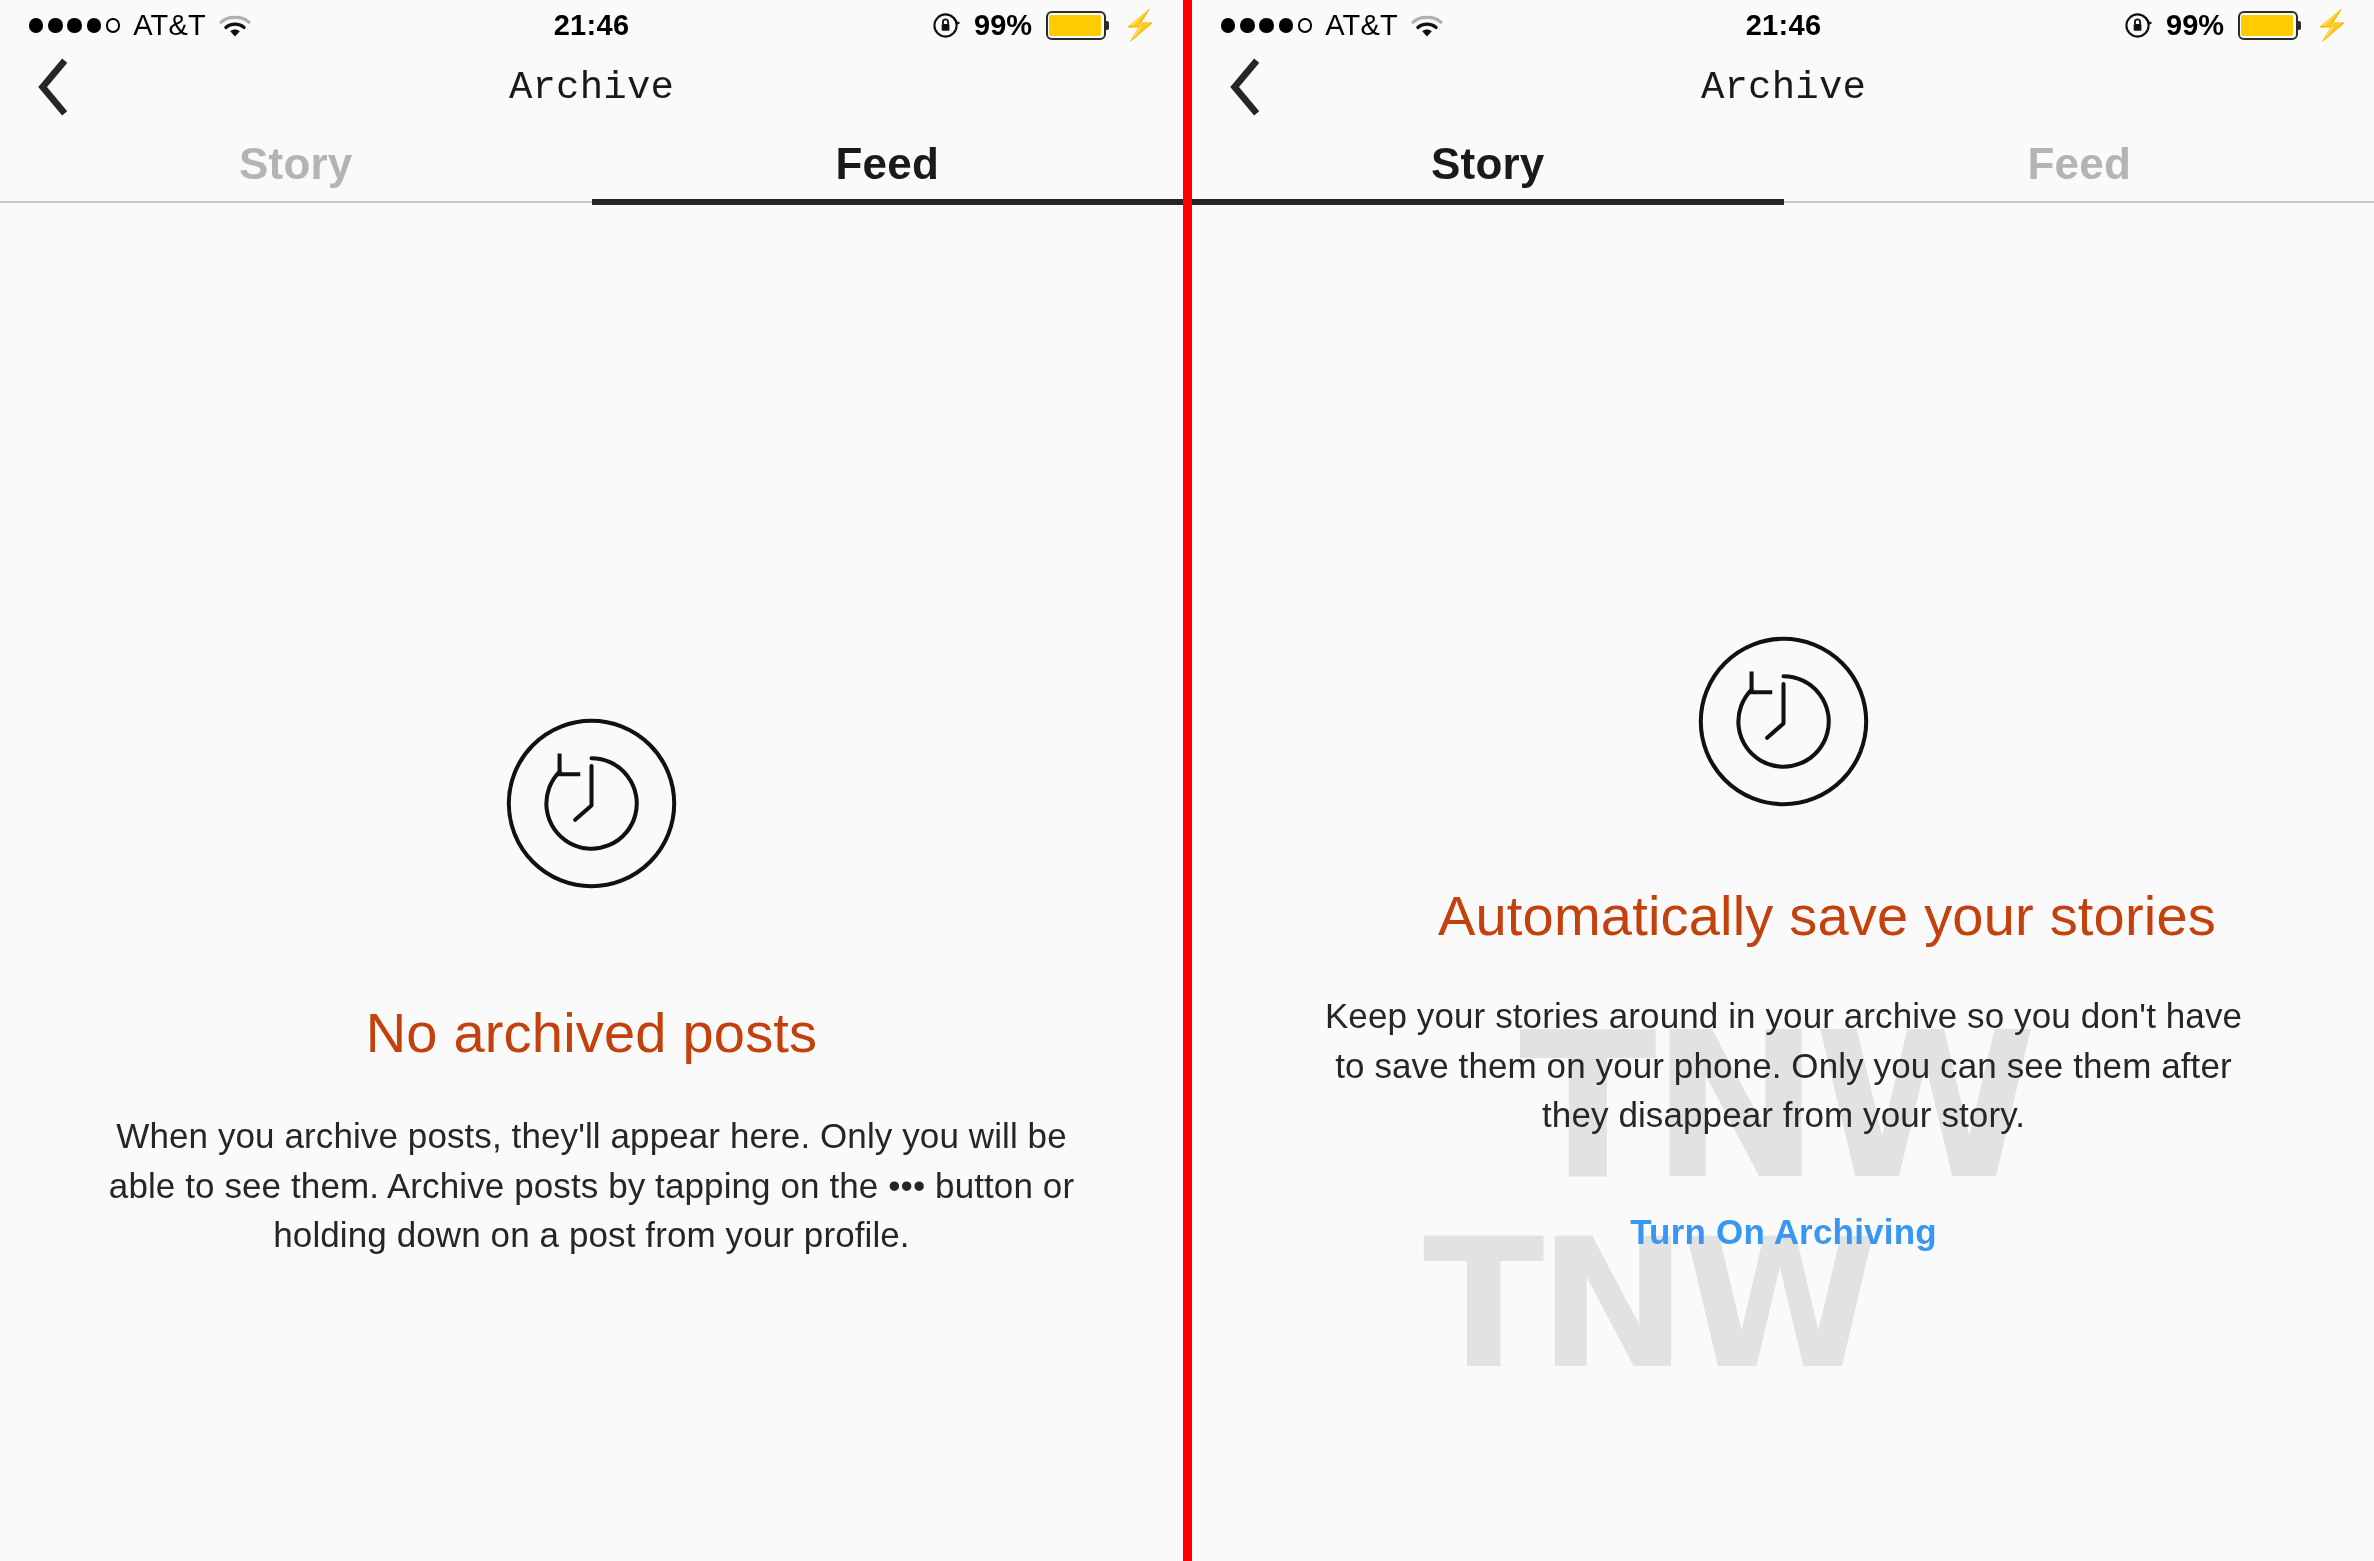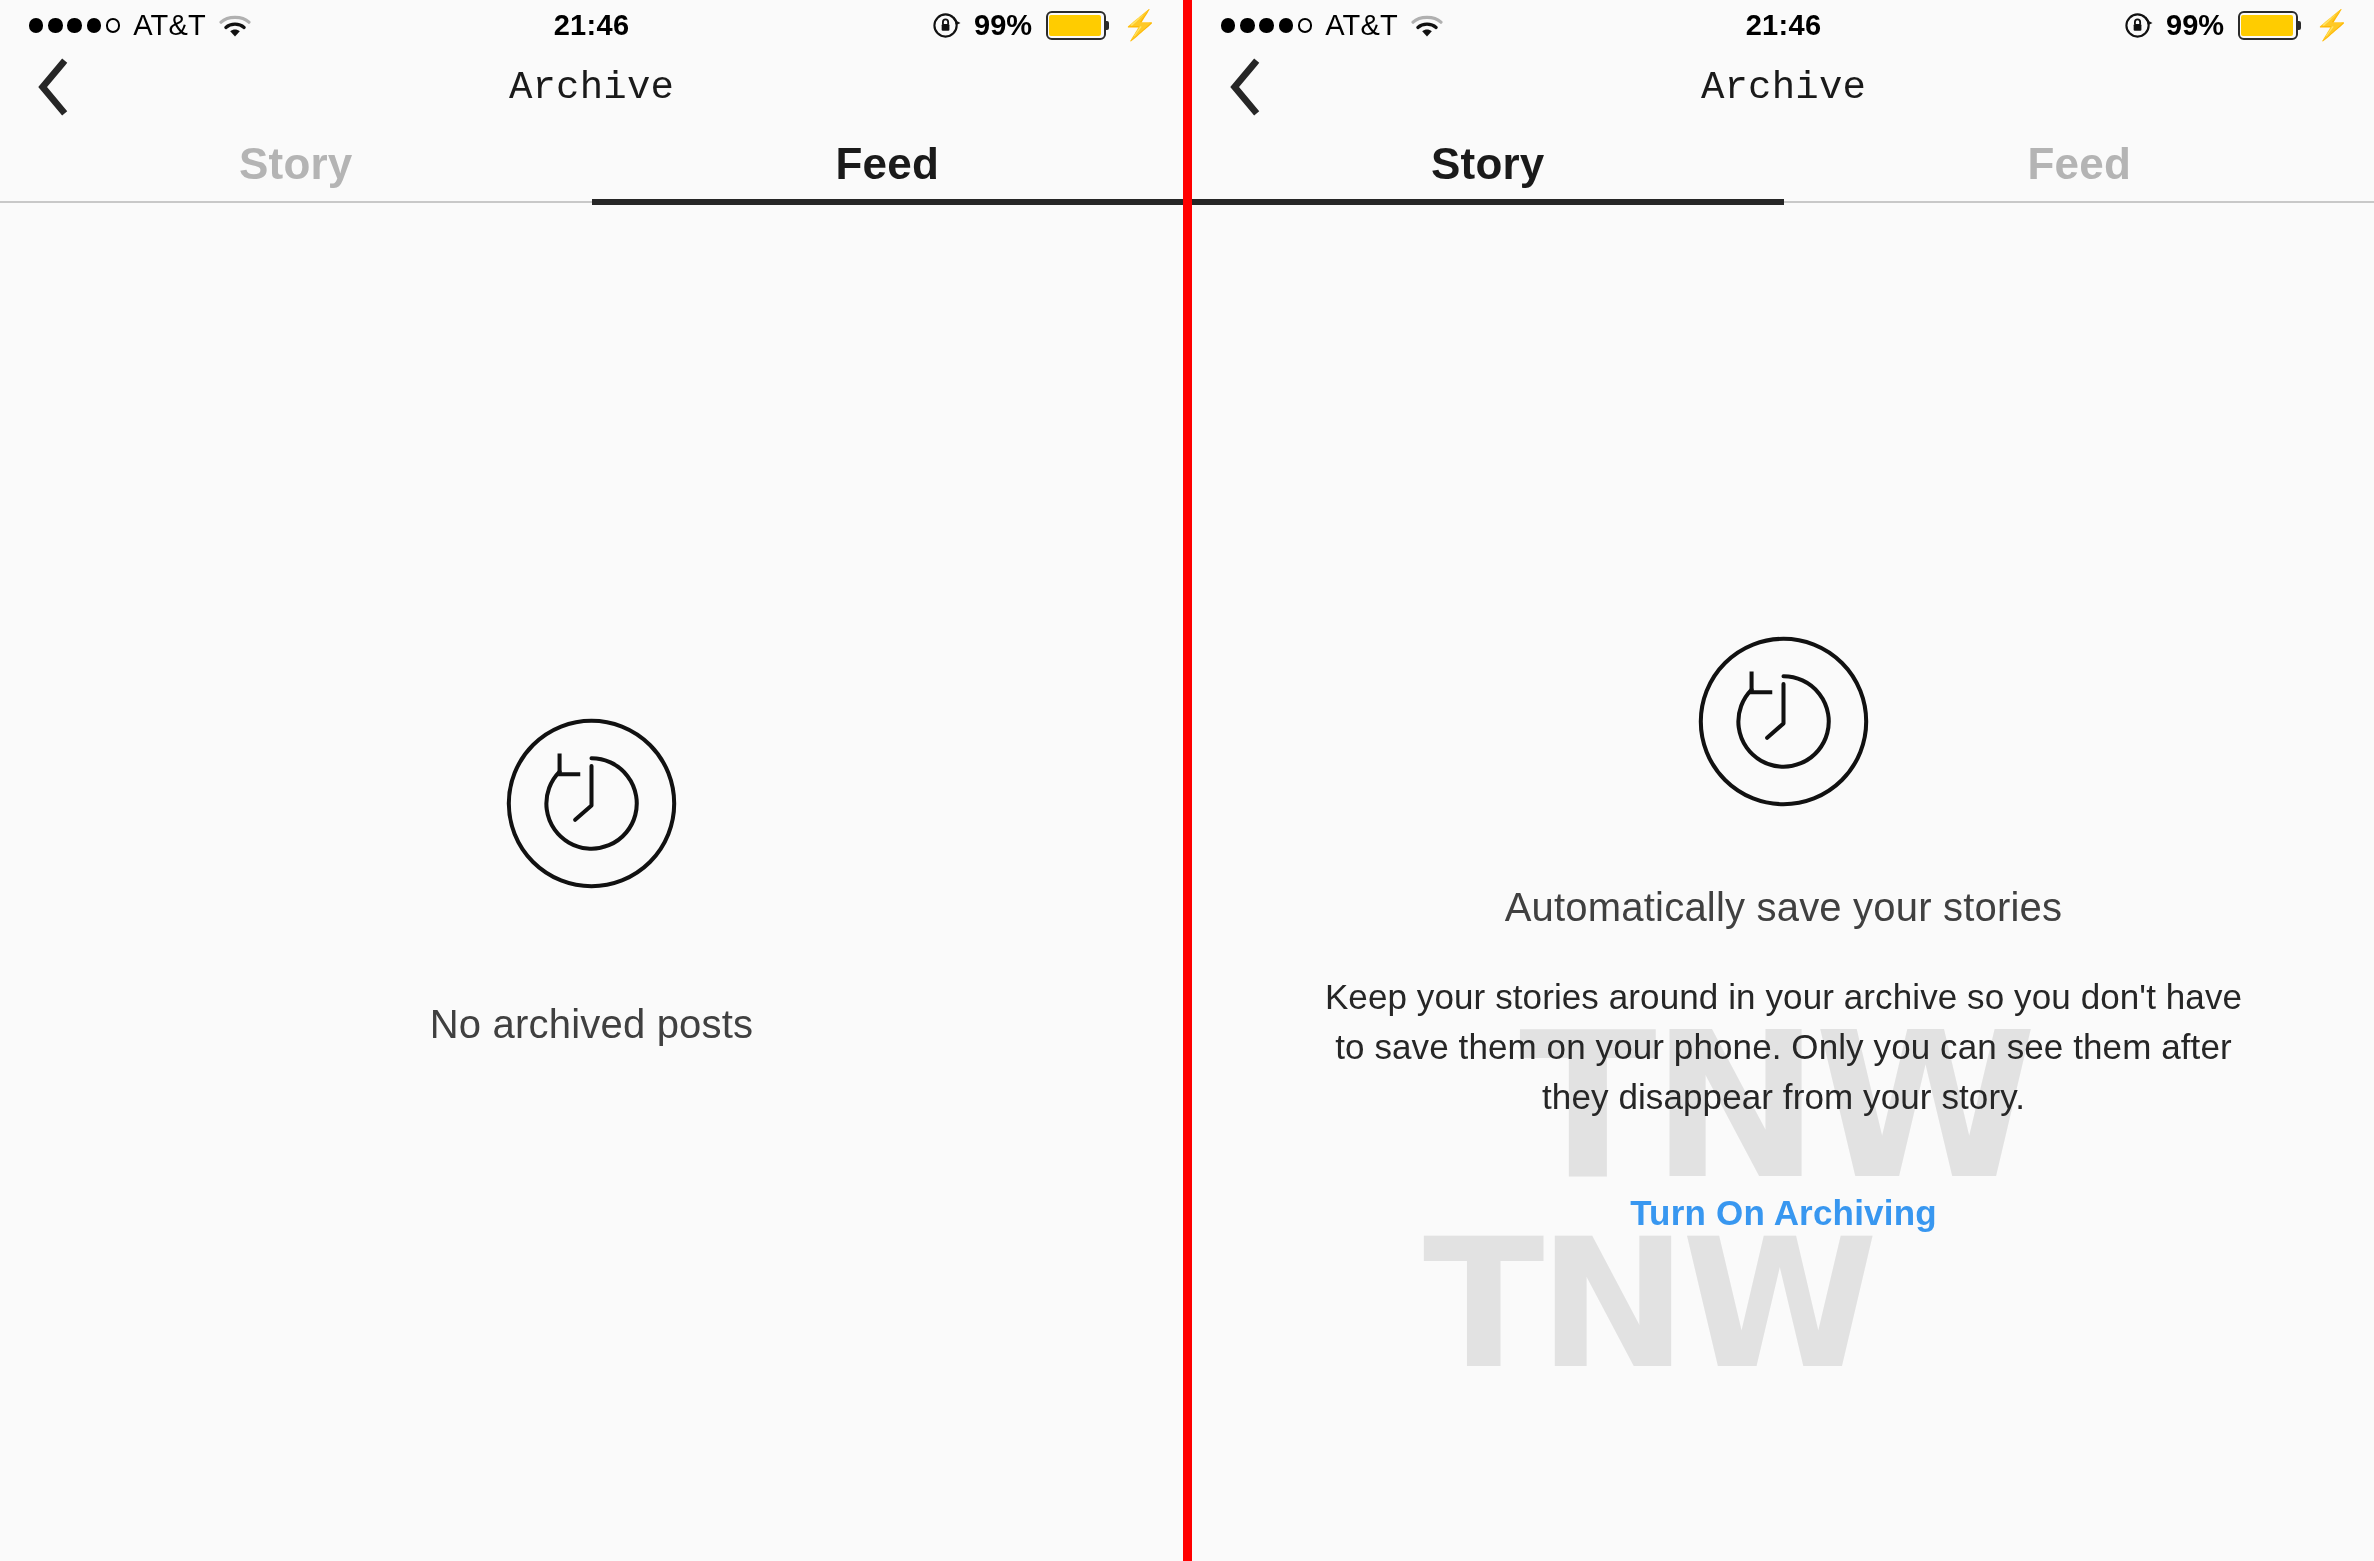--- a/index.html
+++ b/index.html
@@ -98,21 +98,21 @@
   .empty{
     position:absolute;left:0;width:100%;
     display:flex;flex-direction:column;align-items:center;
   }
   #empty-left{top:716px;}
   #empty-right{top:634px;}
 
   .archive-icon{width:175px;height:175px;}
 
   .empty-title{
-    font-size:40px;color:#404040;font-weight:400;text-align:center;
+    font-size:56px;color:#c2410c;font-weight:400;text-align:right;
     letter-spacing:0.2px;line-height:1.16;
   }
   #empty-left .empty-title{margin-top:110px;}
   #empty-right .empty-title{margin-top:75px;width:865px;}
 
   .empty-body{
     font-size:35px;color:#262626;text-align:center;line-height:1.42;
     letter-spacing:0.1px;
   }
   #empty-left .empty-body{margin-top:45px;width:990px;}
@@ -213,20 +213,21 @@
     <div class="empty" id="empty-left">
       <div class="archive-icon">
         <svg width="175" height="175" viewBox="0 0 182 182">
           <circle cx="91" cy="91" r="86" stroke="#111" stroke-width="4.2" fill="none"></circle>
           <path d="M91 44 a47 47 0 1 1 -33.2 13.8" stroke="#111" stroke-width="4.2" fill="none" stroke-linecap="round"></path>
           <polyline points="57.8,39 57.8,60.5 79.3,60.5" stroke="#111" stroke-width="4.2" fill="none" stroke-linecap="butt" stroke-linejoin="miter"></polyline>
           <polyline points="91,52 91,93 74,108" stroke="#111" stroke-width="4.2" fill="none" stroke-linecap="round" stroke-linejoin="round"></polyline>
         </svg>
       </div>
       <div class="empty-title">No archived posts</div>
+      <div class="empty-body">When you archive posts, they'll appear here. Only you will be able to see them. Archive posts by tapping on the ••• button or holding down on a post from your profile.</div>
     </div>
   </div>
 
   <div class="divider"></div>
 
   <div class="panel" id="panel-right">
 
     <div class="wm" id="wm-1">TNW</div>
     <div class="wm" id="wm-2">TNW</div>
 

